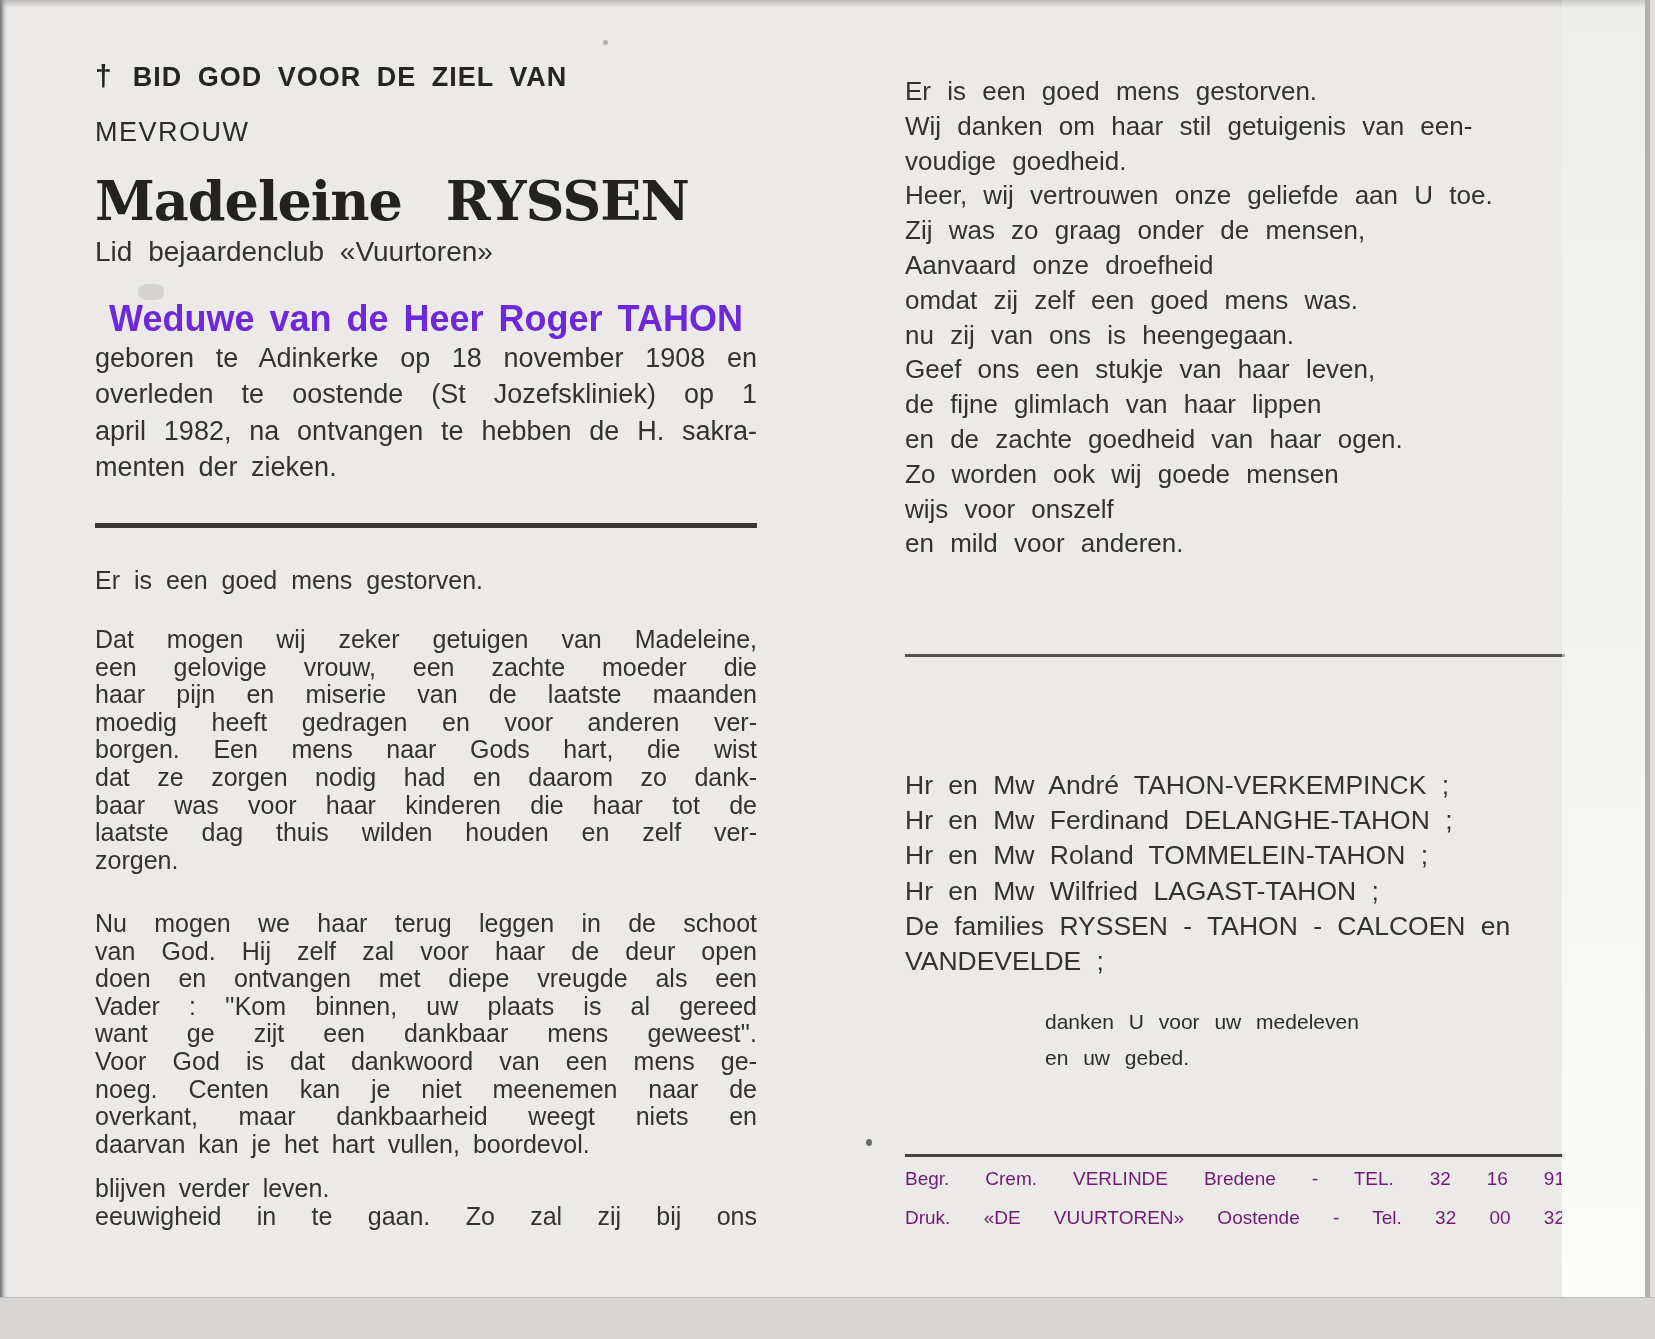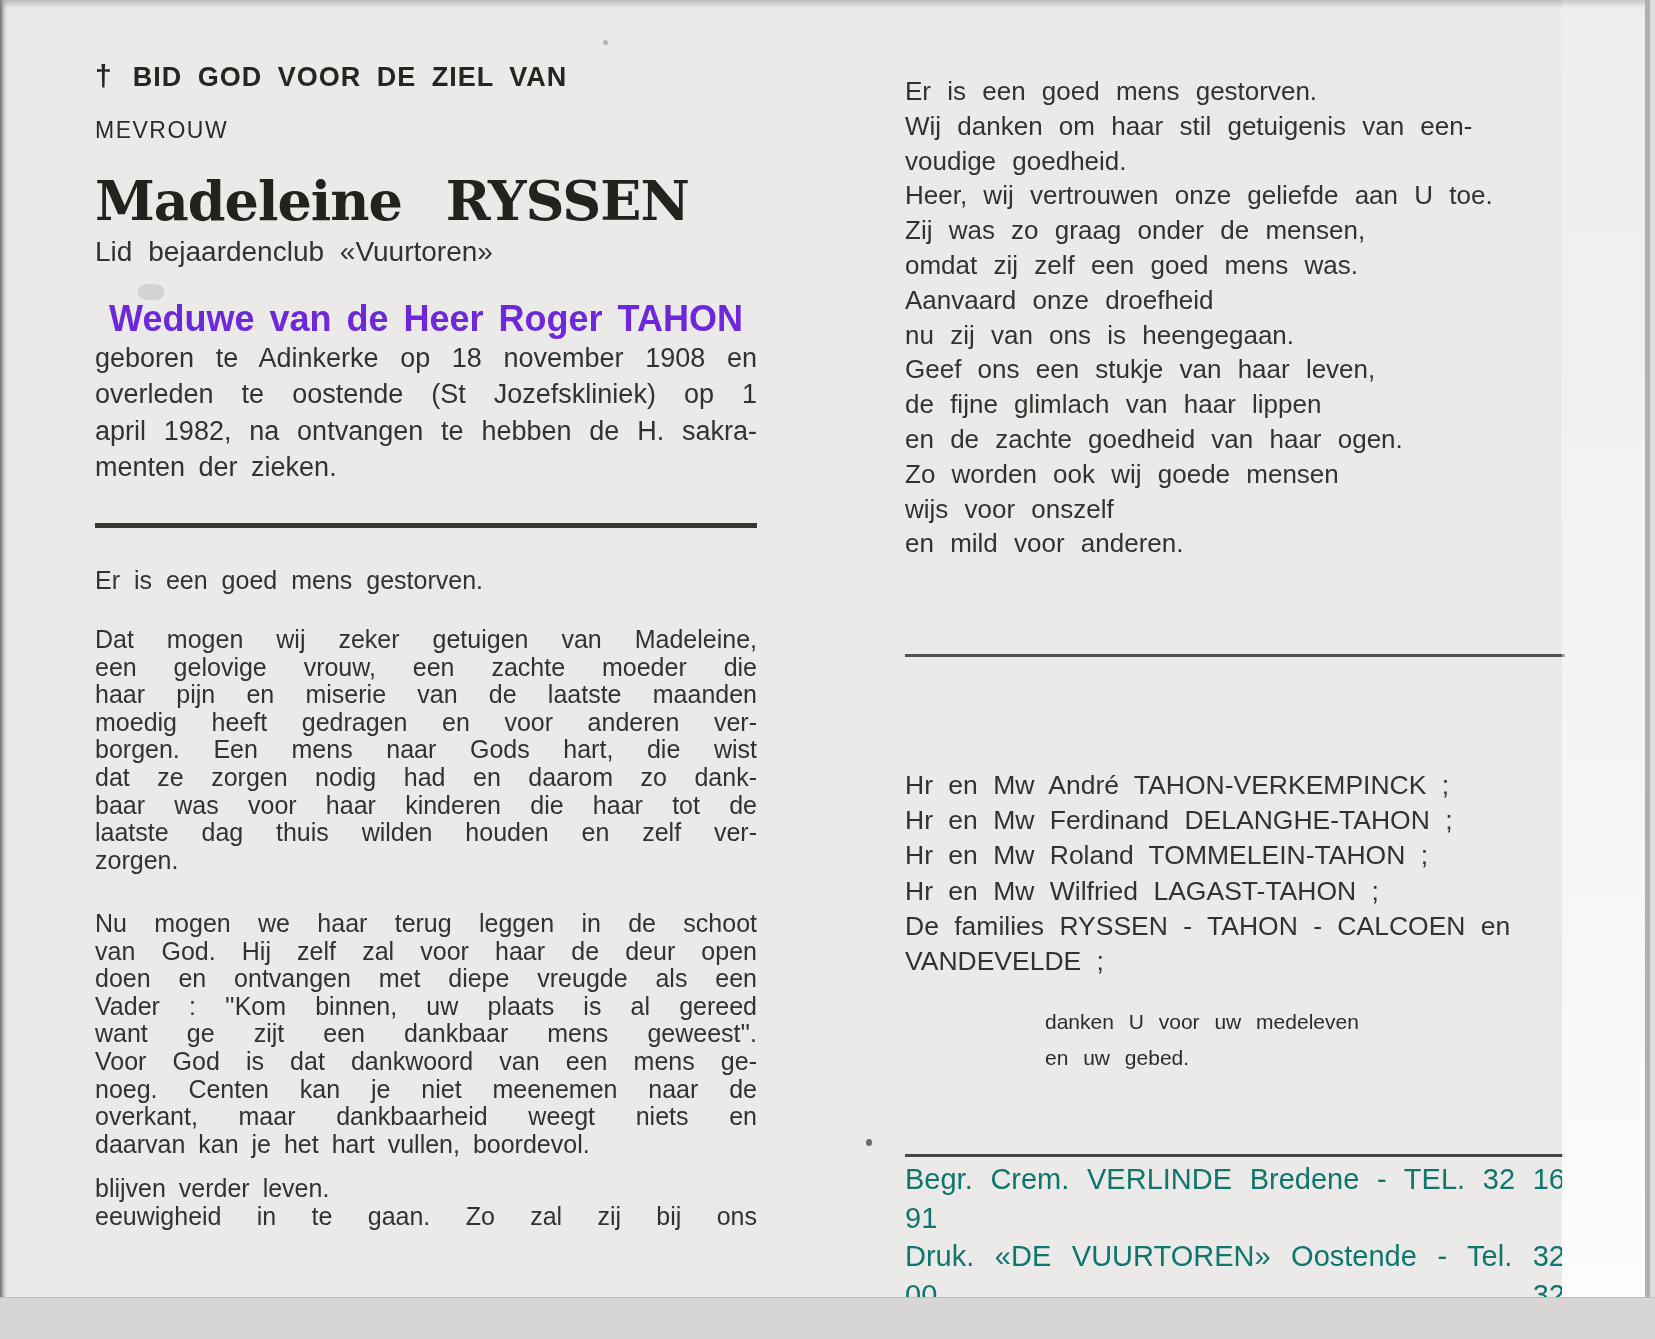--- a/index.html
+++ b/index.html
@@ -35,21 +35,21 @@
   .page-right { position:absolute; left:905px; top:0; width:660px;  height:1297px; }
   .page-left > div, .page-right > div { position:absolute; left:0; width:100%; }
 
   .tline { white-space: nowrap; }
   .tline.just { text-align: justify; text-align-last: justify; white-space: normal; }
 
   
   .invocation { top:62px; display:flex; align-items:flex-start; gap:20px;
                 font-weight:bold; font-size:27px; letter-spacing:1px; word-spacing:7px; color:#26251f; }
   .cross      { font-size:30px; line-height:30px; transform:translateY(-1px); }
-  .salutation { top:117px; font-size:23px; letter-spacing:1.5px; color:#2c2b26; }
+  .salutation { top:117px; font-size:27px; letter-spacing:1.5px; color:#2c2b26; }
   .deceased-name { top:172px; font-family:"DejaVu Serif", serif; font-weight:bold;
                    font-size:54px; line-height:1.1; letter-spacing:-1px; word-spacing:26px; color:#23221d; }
   .membership { top:236px; font-size:28px; word-spacing:8px; }
   .widow      { top:298px; font-size:36px; font-weight:bold; word-spacing:5px; color:#6d28d9;text-align:center; }
   .vitals     { top:340px; font-size:27px; line-height:36.4px; word-spacing:6px; }
   .eulogy-intro { top:566px; font-size:25px; word-spacing:7px; }
   .eulogy     { font-size:25px; line-height:27.6px; word-spacing:6px;margin-top:32px; }
   .eulogy-1   { top:594px; }
   .eulogy-2   { top:878px; }
   .eulogy-3   { top:1143px; }
@@ -58,21 +58,21 @@
   .rule { position:absolute; background:#3a3833; }
   .rule-left   { left:-7px;  top:523px;  width:122px; height:5px; }
   .rule-right  { left:-5px;  top:654px;  width:118px; height:3px; background:#55534e; }
   .rule-footer { left:-27px; top:1154px; width:682px; height:3px; background:#45443f; }
 
   
   .prayer   { top:74px;  font-size:26px;  line-height:34.8px; word-spacing:9px; }
   .family   { top:768px; font-size:26.5px; line-height:35.2px; word-spacing:8px; }
   .thanks   { top:1004px; font-size:21px; line-height:36px; word-spacing:9px;
               padding-left:140px; box-sizing:border-box; color:#2d2c27; }
-  .services { top:1160px; font-size:29px; line-height:38.5px; word-spacing:5px; color:#0f766e; }
+  .services { top:1160px; font-size:19px; line-height:38.5px; word-spacing:5px; color:#701a75; }
 </style>
 </head>
 <body>
 
 <div class="scan">
 
   <section class="page-left">
     <div class="invocation">
       <span class="cross">†</span>
       <span>BID GOD VOOR DE ZIEL VAN</span>
@@ -117,22 +117,22 @@
       </div>
   </section>
 
   <section class="page-right">
     <div class="prayer">
         <div class="tline">Er is een goed mens gestorven.</div>
         <div class="tline">Wij danken om haar stil getuigenis van een-</div>
         <div class="tline">voudige goedheid.</div>
         <div class="tline">Heer, wij vertrouwen onze geliefde aan U toe.</div>
         <div class="tline">Zij was zo graag onder de mensen,</div>
+        <div class="tline">Aanvaard onze droefheid</div>
         <div class="tline">omdat zij zelf een goed mens was.</div>
-        <div class="tline">Aanvaard onze droefheid</div>
         <div class="tline">nu zij van ons is heengegaan.</div>
         <div class="tline">Geef ons een stukje van haar leven,</div>
         <div class="tline">de fijne glimlach van haar lippen</div>
         <div class="tline">en de zachte goedheid van haar ogen.</div>
         <div class="tline">Zo worden ook wij goede mensen</div>
         <div class="tline">wijs voor onszelf</div>
         <div class="tline">en mild voor anderen.</div>
       </div>
     <div class="rule rule-right"></div>
     <div class="family">

